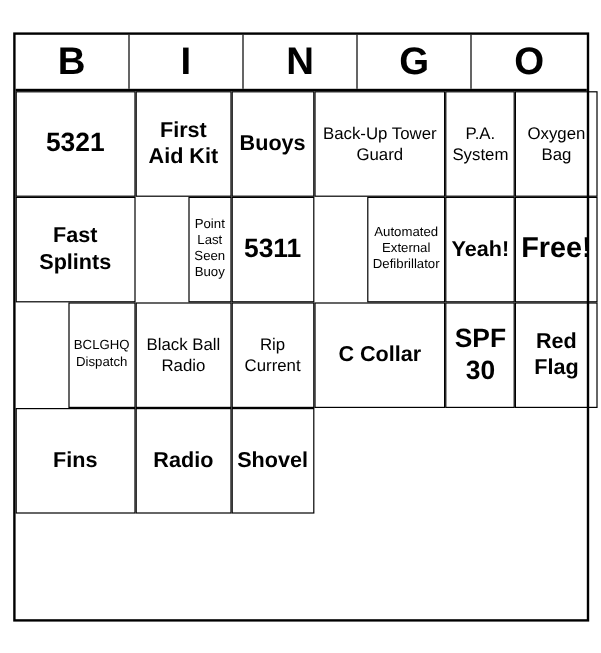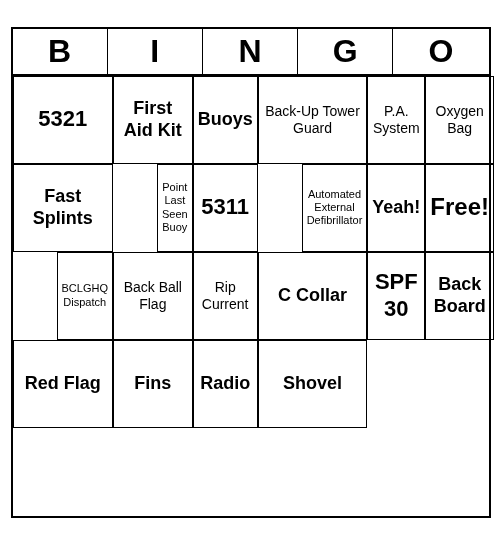--- a/index.html
+++ b/index.html
@@ -82,23 +82,22 @@
       <div class="bingo-cell ">Back-Up Tower Guard</div>
       <div class="bingo-cell ">P.A. System</div>
       <div class="bingo-cell ">Oxygen Bag</div>
       <div class="bingo-cell medium-text">Fast Splints</div>
       <div class="bingo-cell small-text">Point Last Seen Buoy</div>
       <div class="bingo-cell large-text">5311</div>
       <div class="bingo-cell small-text">Automated External Defibrillator</div>
       <div class="bingo-cell medium-text">Yeah!</div>
       <div class="bingo-cell free">Free!</div>
       <div class="bingo-cell small-text">BCLGHQ Dispatch</div>
-      <div class="bingo-cell ">Back Ball Flag</div>
+      <div class="bingo-cell ">Black Ball Radio</div>
       <div class="bingo-cell ">Rip Current</div>
       <div class="bingo-cell medium-text">C Collar</div>
       <div class="bingo-cell large-text">SPF 30</div>
-      <div class="bingo-cell medium-text">Back Board</div>
       <div class="bingo-cell medium-text">Red Flag</div>
       <div class="bingo-cell medium-text">Fins</div>
       <div class="bingo-cell medium-text">Radio</div>
       <div class="bingo-cell medium-text">Shovel</div>
     </div>
 </div>
 
 </body></html>

